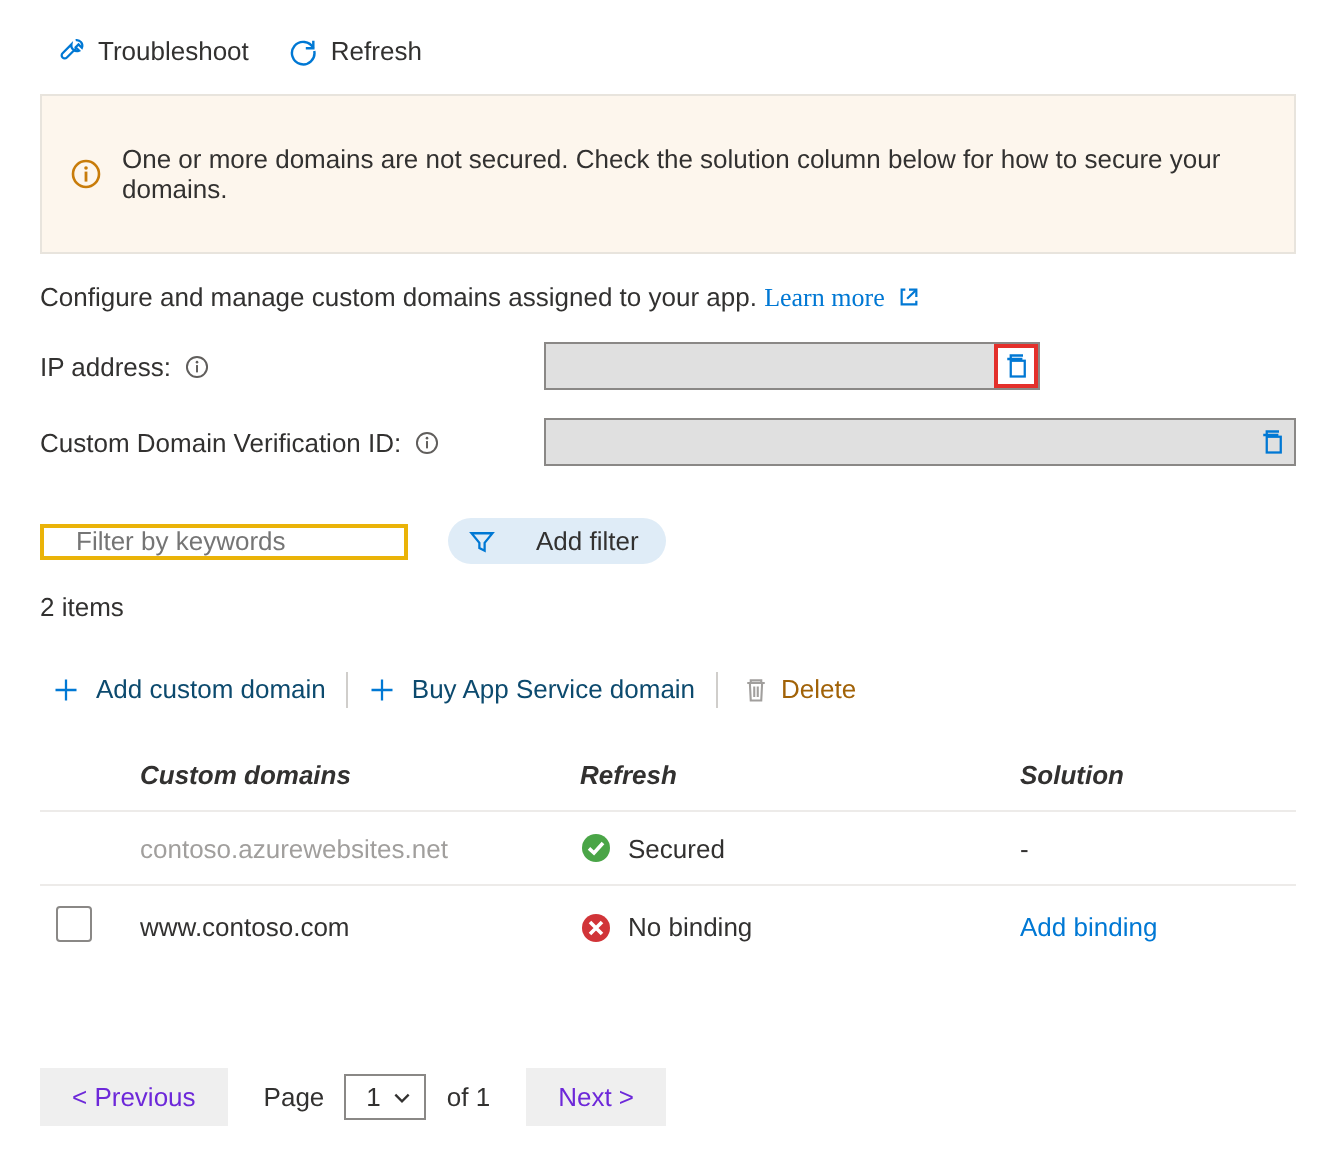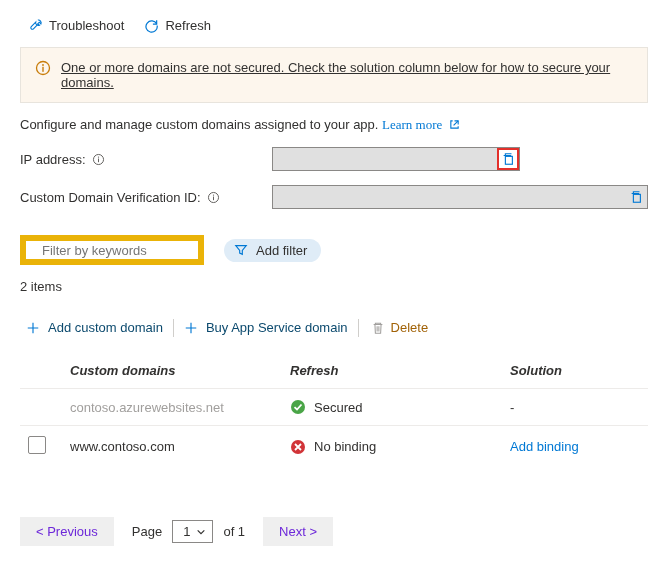--- a/index.html
+++ b/index.html
@@ -26,27 +26,26 @@
     border: none;
     cursor: pointer;
     font-size: 13px;
     color: #323130;
   }
   .cmd-btn svg { flex-shrink: 0; }
   .cmd-btn.disabled { color: #a16207; cursor: default; }
   .vsep { width: 1px; height: 18px; background: #d0cecb; margin: 0 4px; }
   .banner {
     display: flex;
-    align-items: flex-start;
+    align-items: center;
     gap: 10px;
     background: #fdf6ed;
     border: 1px solid #e8e4dd;
-    padding: 12px 14px;
+    padding: 24px 14px;
     margin-bottom: 14px;
-    text-decoration: underline;
   }
   .banner svg { flex-shrink: 0; }
   .desc { margin: 6px 0 14px 0; font-size: 13px; color: #323130; }
   .desc a { color: #0078d4; text-decoration: none; font-family: Liberation Serif, serif; }
   .field-row {
     display: flex;
     align-items: center;
     margin-bottom: 14px;
   }
   .field-label {
@@ -94,37 +93,37 @@
     display: flex;
     align-items: center;
     gap: 20px;
     margin-top: 26px;
     margin-bottom: 14px;
   }
   .search-box {
     display: flex;
     align-items: center;
     gap: 8px;
-    border: 6px solid #eab308;
-    height: 30px;
+    border: 2px solid #eab308;
+    height: 18px;
     width: 184px;
     padding: 0 8px;
   }
   .search-box input {
     border: none;
     outline: none;
     font-size: 13px;
     flex: 1;
     color: #605e5c;
     background: transparent;
   }
   .add-filter {
     display: inline-flex;
     align-items: center;
-    gap: 8px;
+    gap: 20px;
     background: #dfecf7;
     border-radius: 16px;
     padding: 4px 14px 4px 10px;
     font-size: 13px;
     color: #323130;
     border: none;
     cursor: pointer;
   }
   .count { margin-bottom: 14px; }
   .action-bar {

